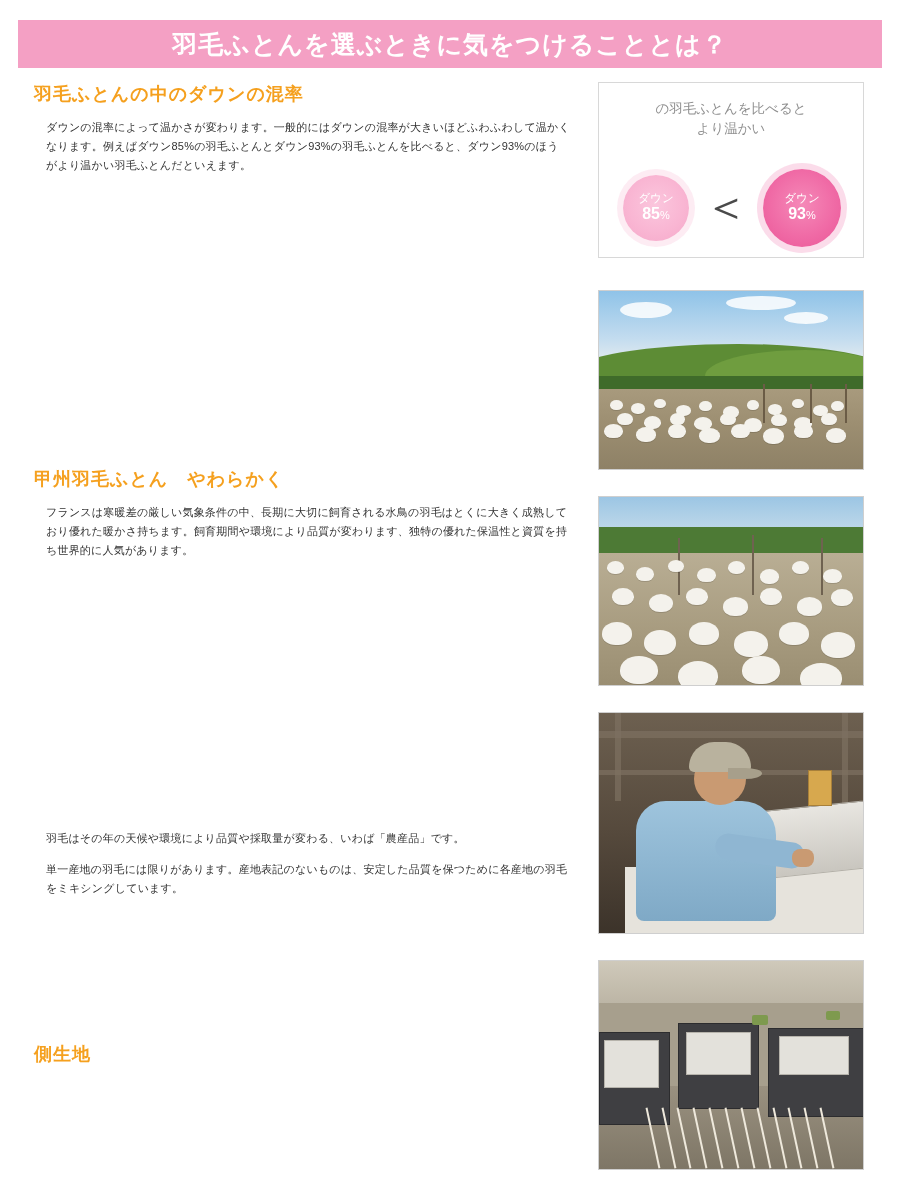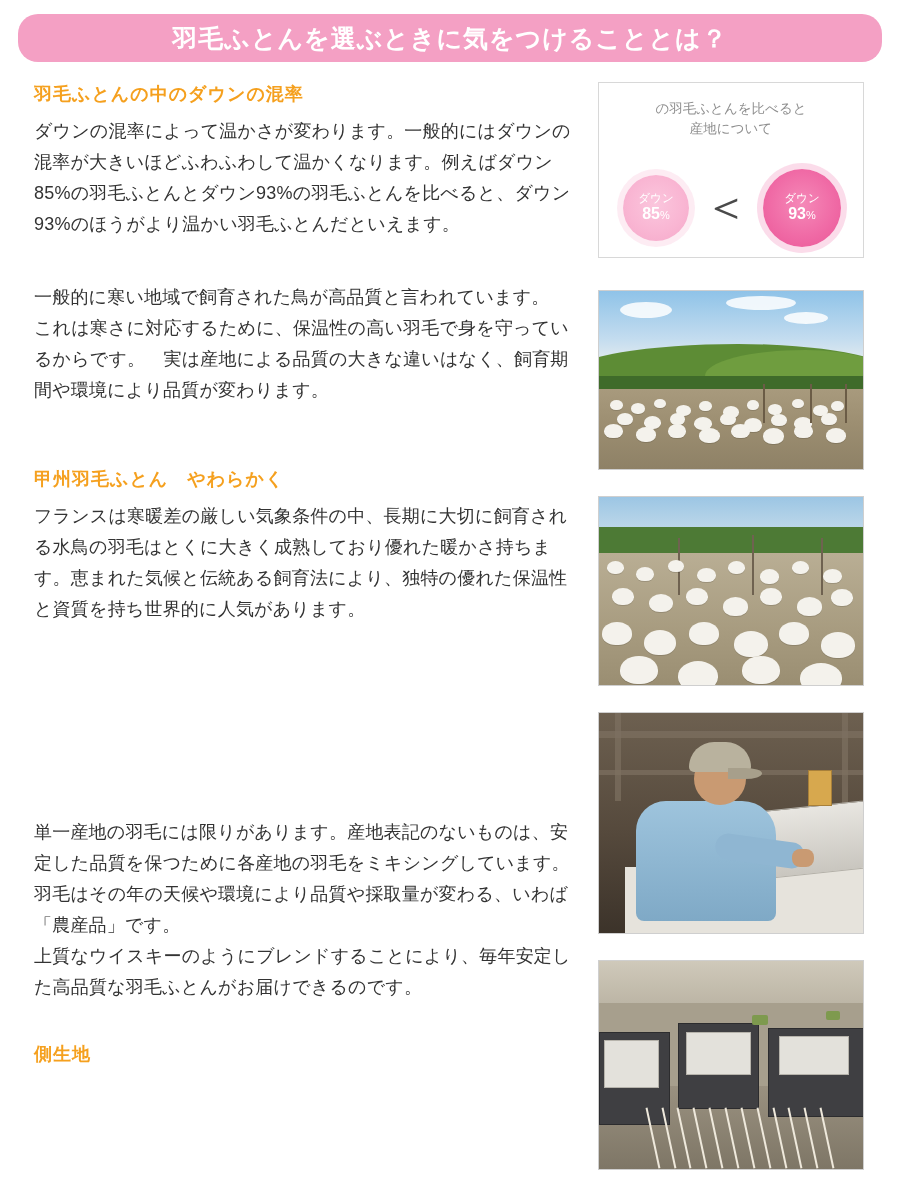--- a/index.html
+++ b/index.html
@@ -18,28 +18,27 @@
   .page {
     position: relative;
     width: 900px;
     height: 1200px;
   }
 
   
   .header-band {
     position: absolute;
     left: 18px;
-    top: 14px;
+    top: 20px;
     width: 864px;
     height: 48px;
     background: #f4a0c4;
     display: flex;
     align-items: center;
     justify-content: center;
-    border-radius: 20px;
   }
   .header-title {
     color: #ffffff;
     font-size: 25px;
     font-weight: bold;
     letter-spacing: 1px;
     white-space: nowrap;
   }
 
   
@@ -50,24 +49,24 @@
     width: 548px;
   }
   .section-heading {
     color: #f5a01e;
     font-size: 18px;
     font-weight: bold;
     margin: 0 0 10px 0;
     letter-spacing: 1px;
   }
   .body-text {
-    font-size: 18px;
+    font-size: 11px;
     line-height: 1.72;
     color: #333333;
-    margin: 0;
+    margin: 12px;
     letter-spacing: 0.2px;
   }
 
   
   #block-mix      { position: absolute; left: 0; top: 0; width: 548px; }
   #block-origin   { position: absolute; left: 0; top: 200px; width: 548px; }
   #block-koshu    { position: absolute; left: 0; top: 385px; width: 548px; }
   #block-blend    { position: absolute; left: 0; top: 735px; width: 548px; }
   #block-fabric   { position: absolute; left: 0; top: 960px; width: 548px; }
 
@@ -295,46 +294,44 @@
   </div>
 
   <div class="left-col">
 
     <div id="block-mix">
       <h2 class="section-heading">羽毛ふとんの中のダウンの混率</h2>
       <p class="body-text">ダウンの混率によって温かさが変わります。一般的にはダウンの混率が大きいほどふわふわして温かくなります。例えばダウン85%の羽毛ふとんとダウン93%の羽毛ふとんを比べると、ダウン93%のほうがより温かい羽毛ふとんだといえます。</p>
     </div>
 
     <div id="block-origin">
-      <p class="body-text">一般的に寒い地域で飼育された鳥が高品質と言われています。　これは寒さに対応するために、保温性の高い羽毛で身を守っているからです。　実は産地による品質の大きな違いはなく、飼育期間や環境により品質が変わります。</p>
     </div>
 
     <div id="block-koshu">
       <h2 class="section-heading">甲州羽毛ふとん　やわらかく</h2>
-      <p class="body-text">フランスは寒暖差の厳しい気象条件の中、長期に大切に飼育される水鳥の羽毛はとくに大きく成熟しており優れた暖かさ持ちます。恵まれた気候と伝統ある飼育法により、独特の優れた保温性と資質を持ち世界的に人気があります。</p>
+      <p class="body-text">フランスは寒暖差の厳しい気象条件の中、長期に大切に飼育される水鳥の羽毛はとくに大きく成熟しており優れた暖かさ持ちます。飼育期間や環境により品質が変わります、独特の優れた保温性と資質を持ち世界的に人気があります。</p>
     </div>
 
     <div id="block-blend">
+      <p class="body-text">羽毛はその年の天候や環境により品質や採取量が変わる、いわば「農産品」です。</p>
       <p class="body-text">単一産地の羽毛には限りがあります。産地表記のないものは、安定した品質を保つために各産地の羽毛をミキシングしています。</p>
-      <p class="body-text">羽毛はその年の天候や環境により品質や採取量が変わる、いわば「農産品」です。</p>
-      <p class="body-text">上質なウイスキーのようにブレンドすることにより、毎年安定した高品質な羽毛ふとんがお届けできるのです。</p>
     </div>
 
     <div id="block-fabric">
       <h2 class="section-heading">側生地</h2>
     </div>
 
   </div>
 
   <div class="right-col">
 
     <div class="ratio-card">
       <div class="ratio-caption">
         <div>の羽毛ふとんを比べると</div>
-        <div>産地について</div>
+        <div>より温かい</div>
       </div>
       <div class="ratio-row">
         <div class="bubble bubble-small">
           <span class="bubble-label">ダウン</span>
           <span class="bubble-value">
             <span>85</span><span class="pct">%</span>
           </span>
         </div>
         <div class="lt-mark">＜</div>
         <div class="bubble bubble-large">

